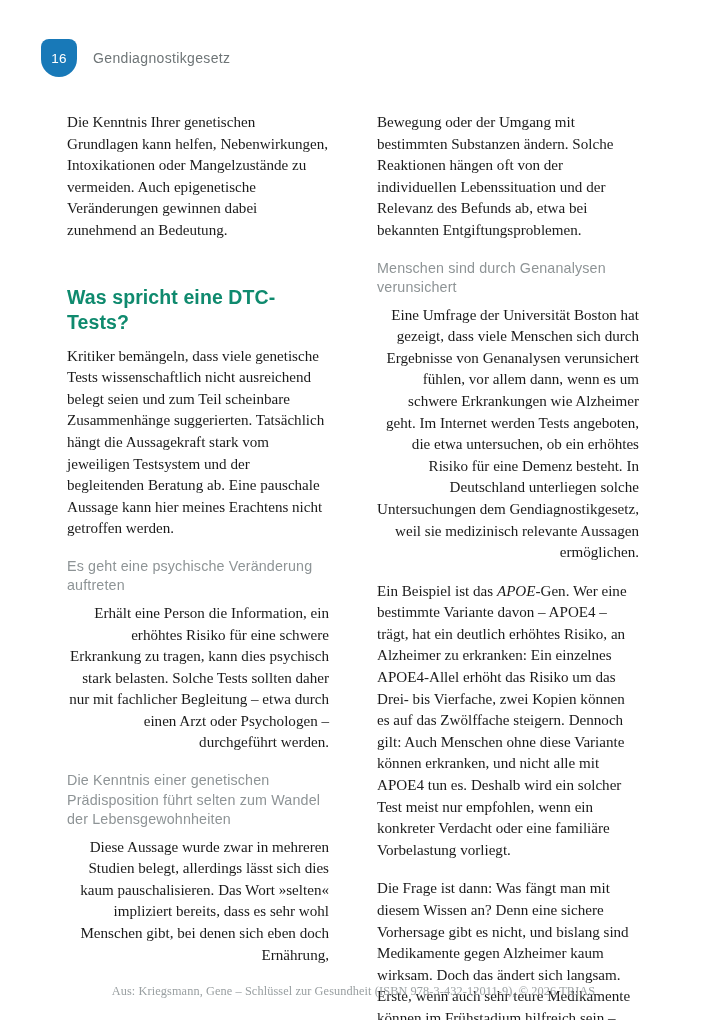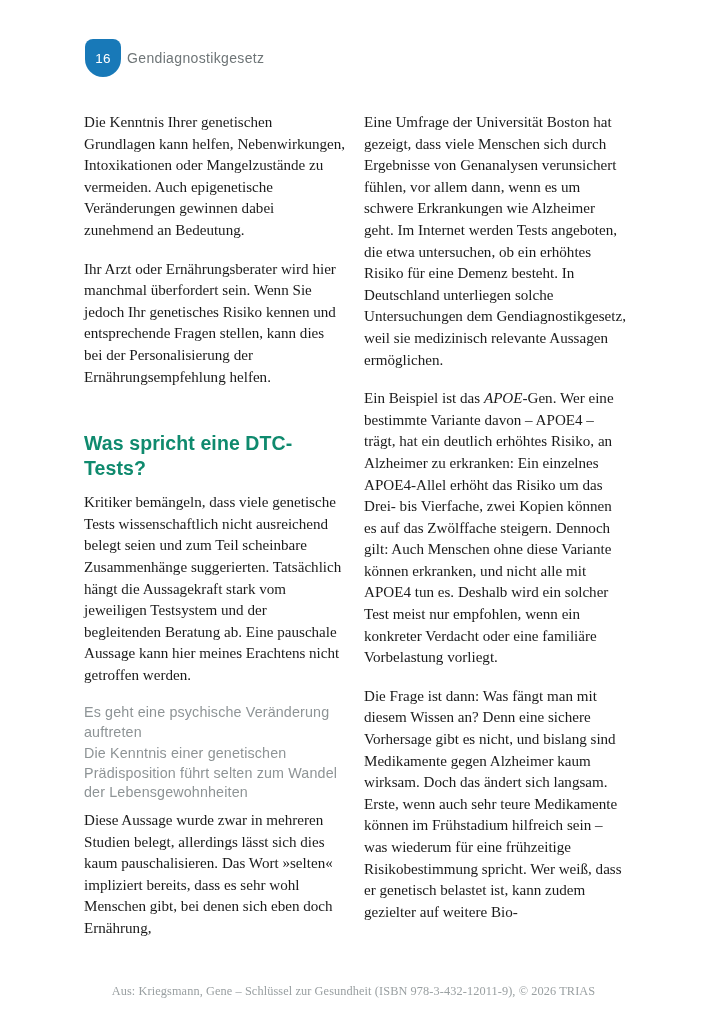--- a/index.html
+++ b/index.html
@@ -19,54 +19,53 @@
   }
 
   
   .runhead {
     position: absolute;
     left: 0;
     top: 38px;
     height: 40px;
     display: flex;
     align-items: center;
-    padding-left: 44px;
   }
   .folio-badge {
     width: 36px;
     height: 38px;
     margin-left: 41px;
     background: #1879b8;
     border-radius: 8px 8px 18px 18px;
     display: flex;
     align-items: center;
     justify-content: center;
     color: #ffffff;
     font-size: 13.5px;
     letter-spacing: .2px;
     font-family: "Liberation Sans", sans-serif;
   }
   .runhead-title {
-    margin-left: 6px;
+    margin-left: 16px;
     font-size: 14px;
     color: #6e7577;
     letter-spacing: .35px;
     white-space: nowrap;
     font-family: "Liberation Sans", sans-serif;
   }
 
   
   .body-area {
     position: absolute;
-    left: 84px;
+    left: 67px;
     top: 112px;
     width: 556px;
     height: 840px;
     display: flex;
-    gap: 18px;
+    gap: 48px;
   }
   .col {
     width: 262px;
     flex: 0 0 262px;
   }
 
   p.para {
     margin: 0 0 17px 0;
     font-family: "Liberation Serif", serif;
     font-size: 15.1px;
@@ -89,21 +88,21 @@
   }
   h3.sub-head {
     margin: 0 0 2px 0;
     font-family: "Liberation Sans", sans-serif;
     font-size: 14.3px;
     font-weight: normal;
     color: #8e9496;
     line-height: 19.5px;
     letter-spacing: .15px;
   }
-  h3.sub-head + p.para { margin-top: 7px; }
+  h3.sub-head + p.para { margin-top: 7px; text-align: right; }
 
   .spacer-lg { height: 15px; }
 
   
   .footer {
     position: absolute;
     left: 0;
     right: 16px;
     bottom: 21px;
     text-align: center;
@@ -123,38 +122,40 @@
       <span>16</span>
     </div>
     <div class="runhead-title">Gendiagnostikgesetz</div>
   </div>
 
   <div class="body-area">
 
     <div class="col">
 
       <p class="para">Die Kenntnis Ihrer genetischen Grundlagen kann helfen, Nebenwirkungen, Intoxikationen oder Mangelzustände zu vermeiden. Auch epigenetische Veränderungen gewinnen dabei zunehmend an Bedeutung.</p>
-      <p class="para">Ihr Arzt oder Ernährungsberater wird hier manchmal überfordert sein. Wenn Sie jedoch Ihr genetisches Risiko kennen und entsprechende Fragen stellen, kann dies bei der Personalisierung der Ernährungsempfehlung helfen.</p>
 
       <div class="spacer-lg"></div>
 
       <h2 class="sec-head">Was spricht eine DTC-Tests?</h2>
 
       <p class="para">Kritiker bemängeln, dass viele genetische Tests wissenschaftlich nicht ausreichend belegt seien und zum Teil scheinbare Zusammenhänge suggerierten. Tatsächlich hängt die Aussagekraft stark vom jeweiligen Testsystem und der begleitenden Beratung ab. Eine pauschale Aussage kann hier meines Erachtens nicht getroffen werden.</p>
 
       <h3 class="sub-head">Es geht eine psychische Veränderung auftreten</h3>
+      <p class="para">Erhält eine Person die Information, ein erhöhtes Risiko für eine schwere Erkrankung zu tragen, kann dies psychisch stark belasten. Solche Tests sollten daher nur mit fachlicher Begleitung – etwa durch einen Arzt oder Psychologen – durchgeführt werden.</p>
 
       <h3 class="sub-head">Die Kenntnis einer genetischen Prädisposition führt selten zum Wandel der Lebensgewohnheiten</h3>
       <p class="para">Diese Aussage wurde zwar in mehreren Studien belegt, allerdings lässt sich dies kaum pauschalisieren. Das Wort »selten« impliziert bereits, dass es sehr wohl Menschen gibt, bei denen sich eben doch Ernährung,</p>
 
     </div>
 
     <div class="col">
 
+      <p class="para">Bewegung oder der Umgang mit bestimmten Substanzen ändern. Solche Reaktionen hängen oft von der individuellen Lebenssituation und der Relevanz des Befunds ab, etwa bei bekannten Entgiftungsproblemen.</p>
 
+      <h3 class="sub-head">Menschen sind durch Genanalysen verunsichert</h3>
       <p class="para">Eine Umfrage der Universität Boston hat gezeigt, dass viele Menschen sich durch Ergebnisse von Genanalysen verunsichert fühlen, vor allem dann, wenn es um schwere Erkrankungen wie Alzheimer geht. Im Internet werden Tests angeboten, die etwa untersuchen, ob ein erhöhtes Risiko für eine Demenz besteht. In Deutschland unterliegen solche Untersuchungen dem Gendiagnostikgesetz, weil sie medizinisch relevante Aussagen ermöglichen.</p>
 
       <p class="para"><span>Ein Beispiel ist das </span><em>APOE</em><span>-Gen. Wer eine bestimmte Variante davon – APOE4 – trägt, hat ein deutlich erhöhtes Risiko, an Alzheimer zu erkranken: Ein einzelnes APOE4-Allel erhöht das Risiko um das Drei- bis Vierfache, zwei Kopien können es auf das Zwölffache steigern. Dennoch gilt: Auch Menschen ohne diese Variante können erkranken, und nicht alle mit APOE4 tun es. Deshalb wird ein solcher Test meist nur empfohlen, wenn ein konkreter Verdacht oder eine familiäre Vorbelastung vorliegt.</span></p>
 
       <p class="para">Die Frage ist dann: Was fängt man mit diesem Wissen an? Denn eine sichere Vorhersage gibt es nicht, und bislang sind Medikamente gegen Alzheimer kaum wirksam. Doch das ändert sich langsam. Erste, wenn auch sehr teure Medikamente können im Frühstadium hilfreich sein – was wiederum für eine frühzeitige Risikobestimmung spricht. Wer weiß, dass er genetisch belastet ist, kann zudem gezielter auf weitere Bio-</p>
 
     </div>
 
   </div>
 

